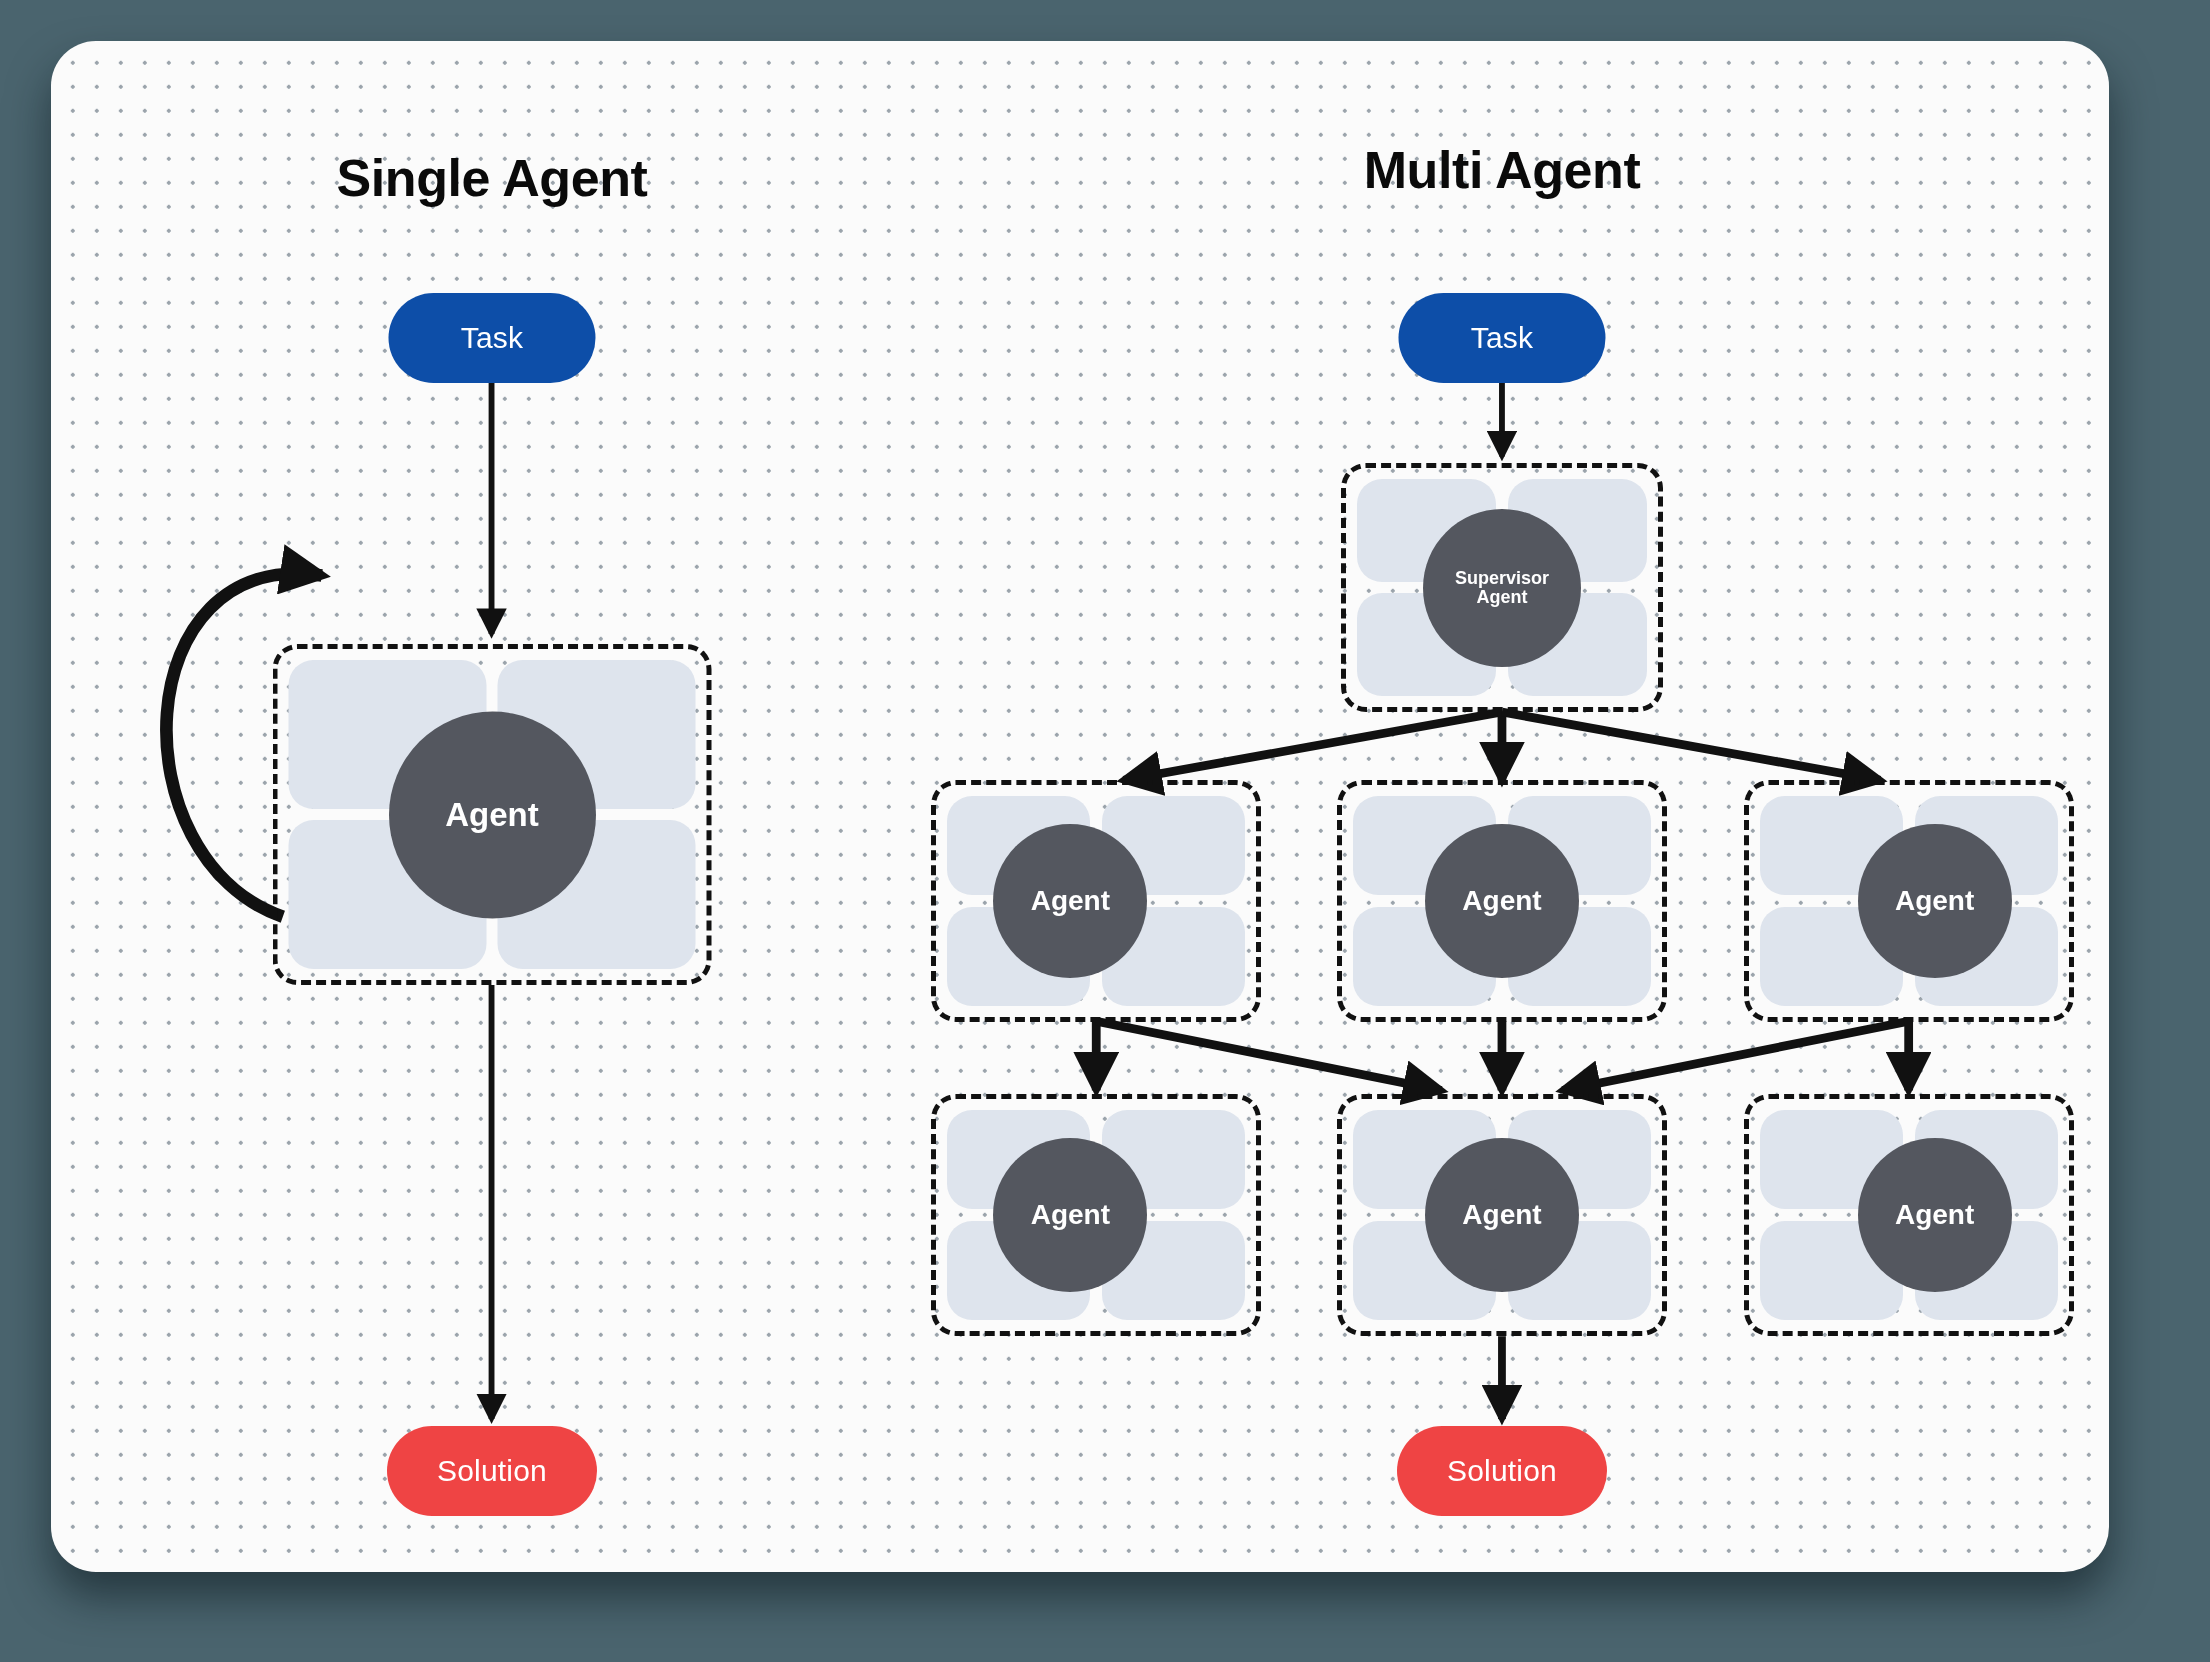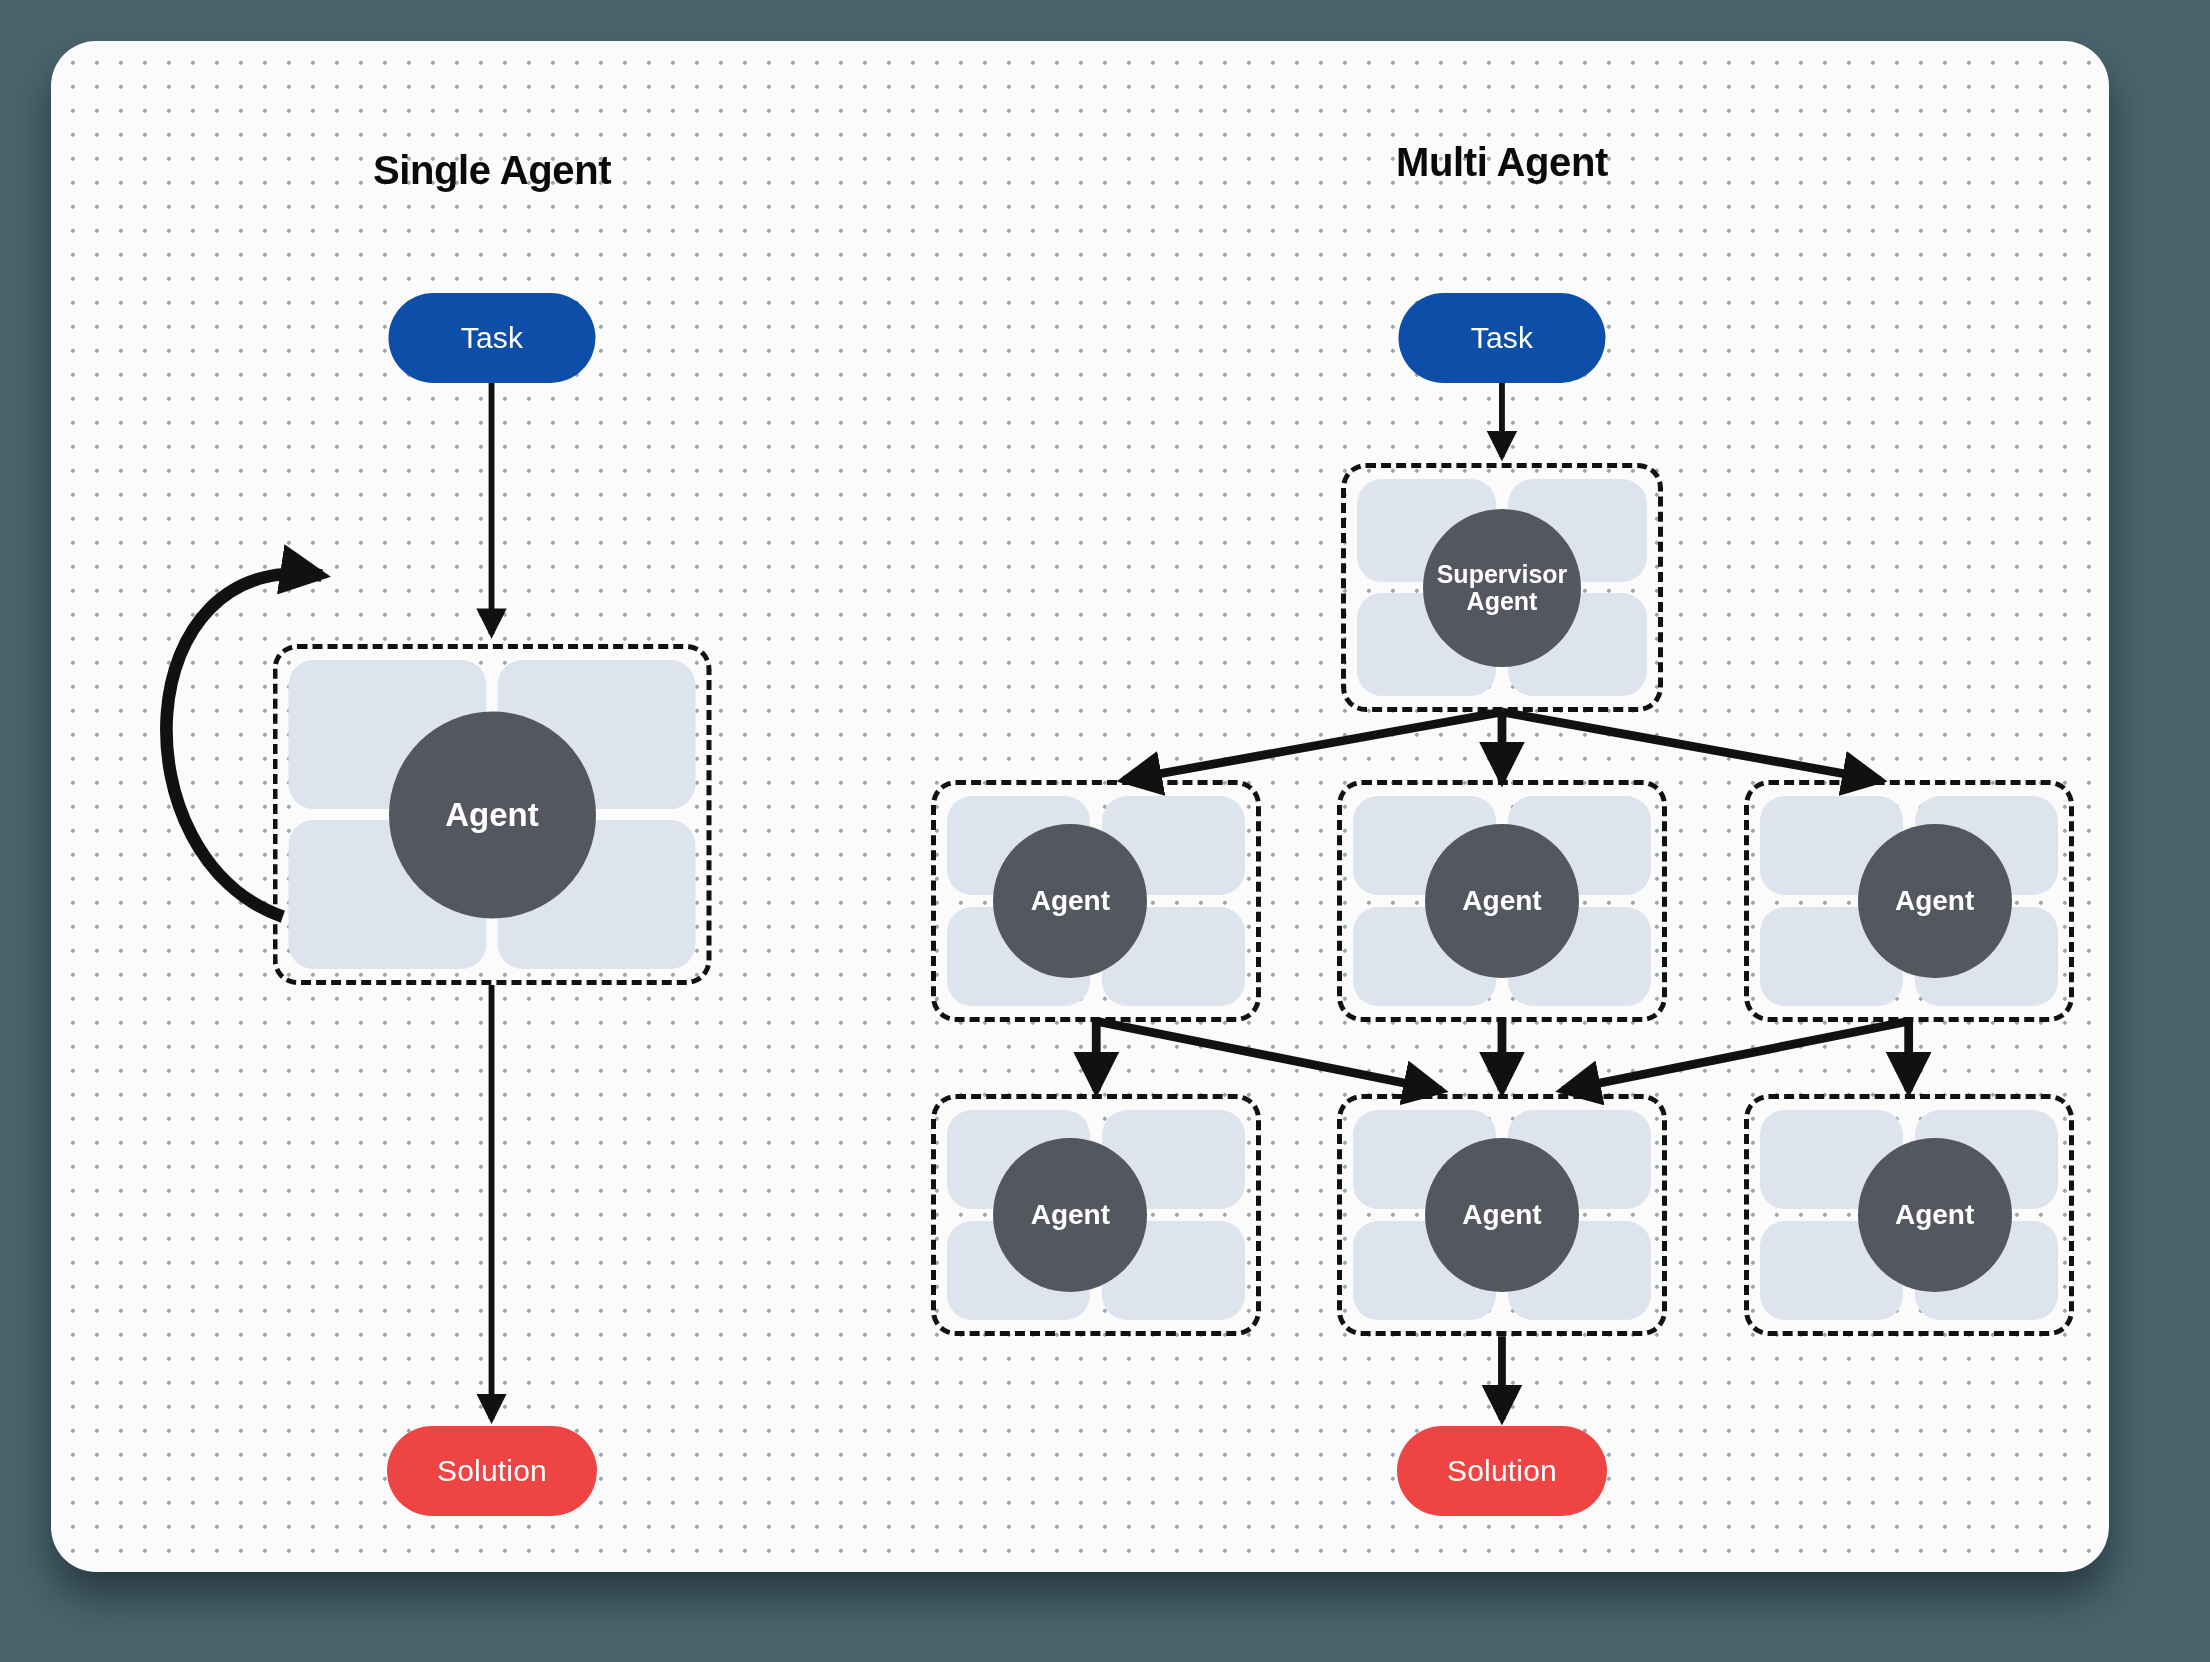--- a/index.html
+++ b/index.html
@@ -24,21 +24,21 @@
     background-color: #fbfbfb;
     background-image:
       radial-gradient(circle, #9aa3ab 1.6px, rgba(154,163,171,0) 1.9px);
     background-size: 24px 24px;
     background-position: 9.8px 9.8px;
     border-radius: 45px;
     box-shadow: 0 25px 43px rgba(10, 22, 28, 0.55);
   }
   .col-title {
     position: absolute;
-    font-size: 40px;
+    font-size: 52px;
     font-weight: bold;
     color: #0a0a0a;
     letter-spacing: -0.4px;
     white-space: nowrap;
     transform: translateX(-50%);
   }
   .pill {
     position: absolute;
     display: flex;
     align-items: center;
@@ -152,21 +152,21 @@
 
   <div class="pill pill-task" style="left:1502px; top:293px; width:207px; height:90px;">Task</div>
 
   <div class="agent-box" style="left:1502px; top:463px; width:322px; height:249px;">
     <div class="petals">
       <div class="petal"></div>
       <div class="petal"></div>
       <div class="petal"></div>
       <div class="petal"></div>
     </div>
-    <div class="agent-core" style="left:50%; width:158px; height:158px; font-size:25px;">Supervisor
+    <div class="agent-core" style="left:50%; width:158px; height:158px; font-size:18px;">Supervisor
 Agent</div>
   </div>
 
   <div class="agent-box" style="left:1096px; top:780px; width:330px; height:242px;">
     <div class="petals">
       <div class="petal"></div>
       <div class="petal"></div>
       <div class="petal"></div>
       <div class="petal"></div>
     </div>

